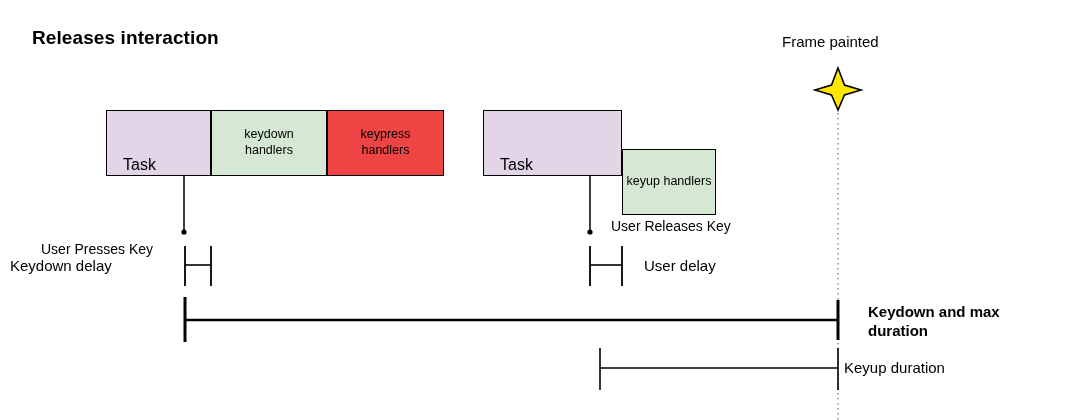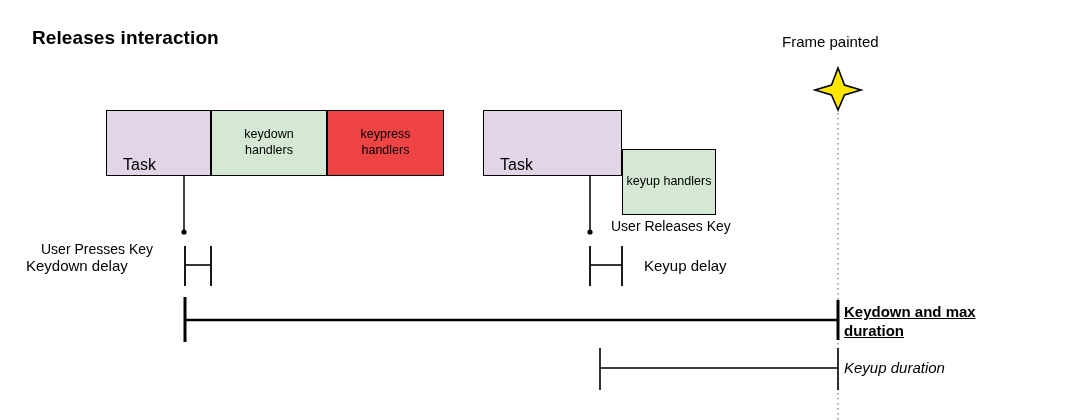--- a/index.html
+++ b/index.html
@@ -94,27 +94,27 @@
   <div class="box box-handler" style="left:622px; top:110px; width:94px; height:66px; background:#d5e8d4;margin-top:39px;">
     <span>keyup handlers</span>
   </div>
 
   <div class="lbl" style="left:782px; top:33px;">Frame painted</div>
 
   <div class="lbl lbl-small" style="left:41px; top:197px;margin-top:44px;">User Presses Key</div>
 
   <div class="lbl lbl-small" style="left:611px; top:197px;margin-top:21px;">User Releases Key</div>
 
-  <div class="lbl" style="left:26px; top:257px;">Keydown delay</div>
+  <div class="lbl" style="left:10px; top:257px;">Keydown delay</div>
 
-  <div class="lbl" style="left:644px; top:257px;">Keyup delay</div>
+  <div class="lbl" style="left:644px; top:257px;">User delay</div>
 
-  <div class="lbl lbl-bold wrap2" style="left:844px; top:303px;text-decoration:underline;">Keydown and max duration</div>
+  <div class="lbl lbl-bold wrap2" style="left:868px; top:303px;">Keydown and max duration</div>
 
-  <div class="lbl" style="left:844px; top:359px;font-style:italic;">Keyup duration</div>
+  <div class="lbl" style="left:844px; top:359px;">Keyup duration</div>
 
   <svg class="overlay" viewBox="0 0 1080 420">
 
     <line x1="838" y1="108" x2="838" y2="420" stroke="#888888" stroke-width="1.4" stroke-dasharray="1.6,3.4"></line>
 
     <g>
       <path d="M838,68 L844.5,85 L861,90 L844.5,95 L838,110 L831.5,95 L815,90 L831.5,85 Z" fill="#ffe600" stroke="#000000" stroke-width="1.6" stroke-linejoin="miter"></path>
     </g>
 
     <g>

